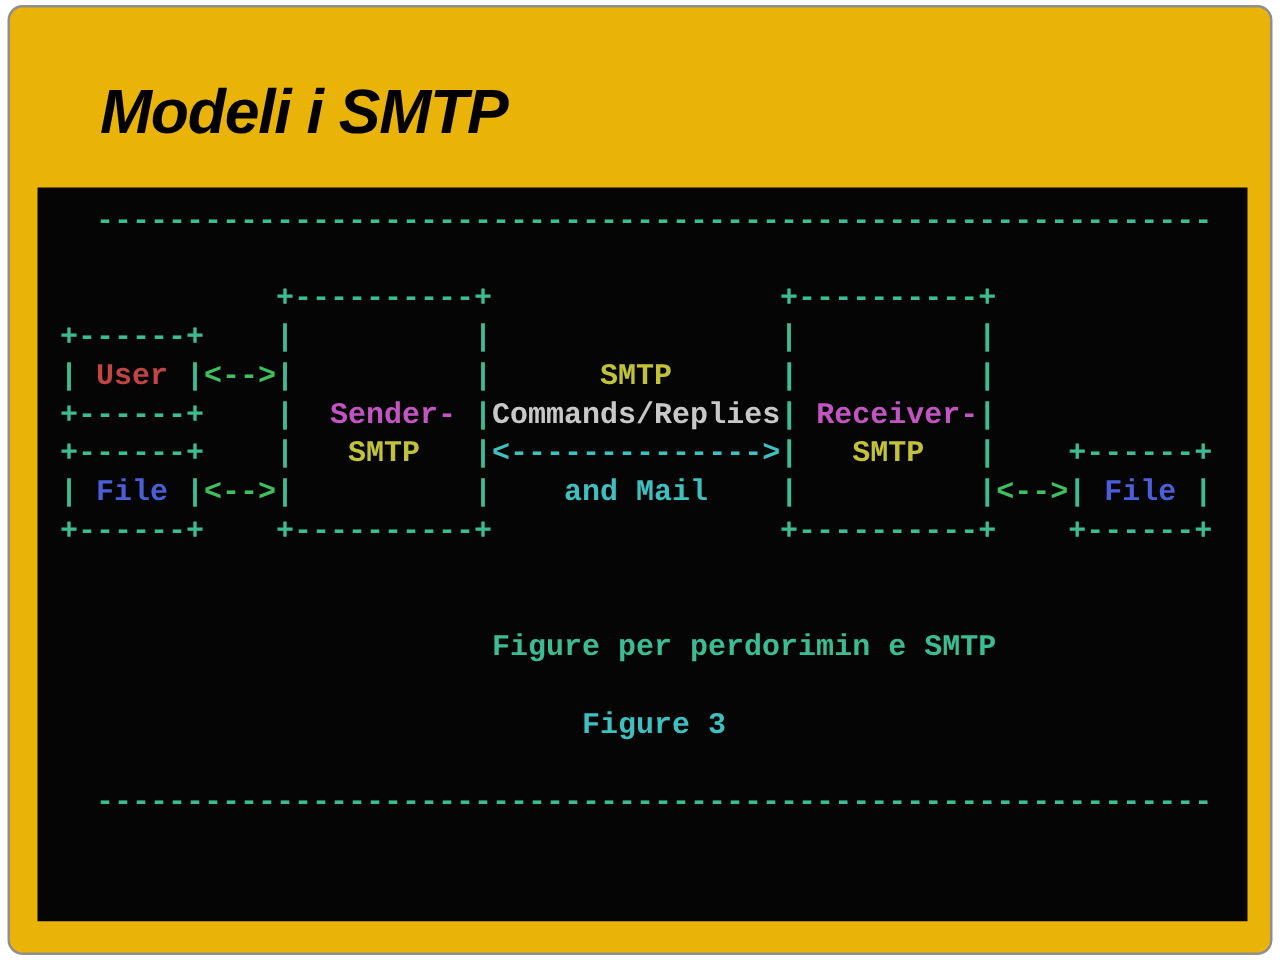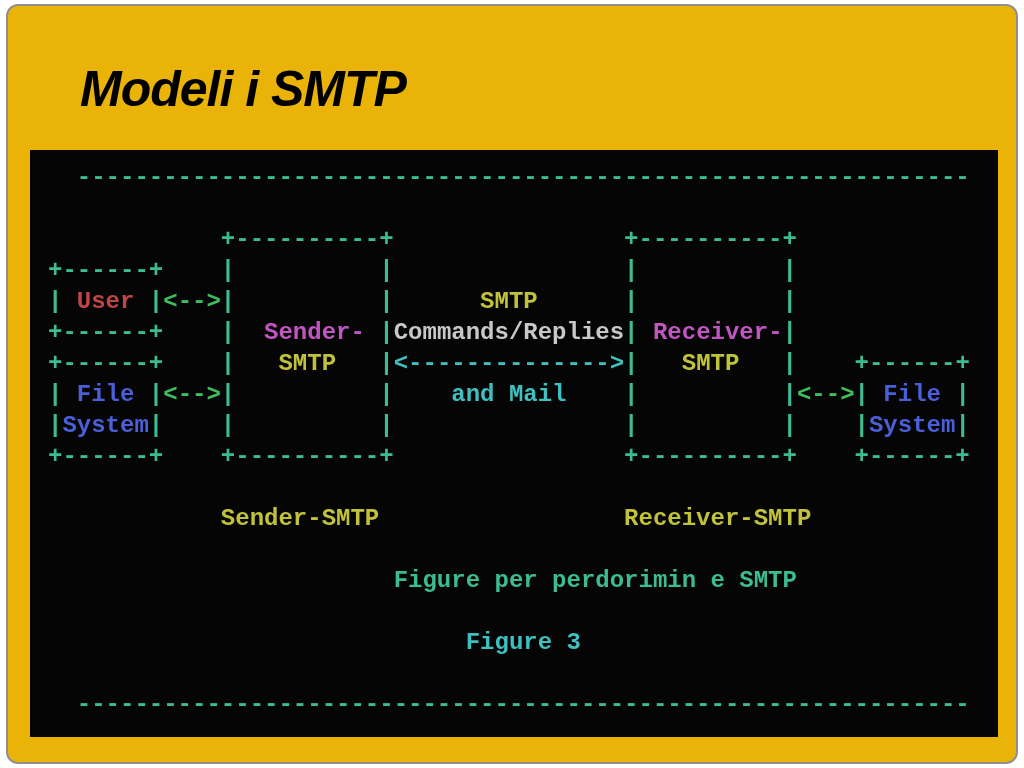--- a/index.html
+++ b/index.html
@@ -51,24 +51,22 @@
   <div class="terminal" style="background: rgb(5, 5, 5);">
     <div>
         <div class="ascii-line"><span style="color: rgb(60, 188, 147);">  --------------------------------------------------------------</span></div>
         <div class="ascii-line">&nbsp;</div>
         <div class="ascii-line"><span style="color: rgb(60, 188, 147);">            +----------+                +----------+</span></div>
         <div class="ascii-line"><span style="color: rgb(60, 188, 147);">+------+    |          |                |          |</span></div>
         <div class="ascii-line"><span style="color: rgb(60, 188, 147);">|</span><span style="color: rgb(192, 69, 69);"> User </span><span style="color: rgb(60, 188, 147);">|</span><span style="color: rgb(63, 191, 95);">&lt;--&gt;</span><span style="color: rgb(60, 188, 147);">|          |</span><span style="color: rgb(194, 194, 58);">      SMTP      </span><span style="color: rgb(60, 188, 147);">|          |</span></div>
         <div class="ascii-line"><span style="color: rgb(60, 188, 147);">+------+    |</span><span style="color: rgb(195, 85, 195);">  Sender- </span><span style="color: rgb(60, 188, 147);">|</span><span style="color: rgb(200, 200, 200);">Commands/Replies</span><span style="color: rgb(60, 188, 147);">|</span><span style="color: rgb(195, 85, 195);"> Receiver-</span><span style="color: rgb(60, 188, 147);">|</span></div>
         <div class="ascii-line"><span style="color: rgb(60, 188, 147);">+------+    |</span><span style="color: rgb(194, 194, 58);">   SMTP   </span><span style="color: rgb(60, 188, 147);">|</span><span style="color: rgb(63, 191, 191);">&lt;--------------&gt;</span><span style="color: rgb(60, 188, 147);">|</span><span style="color: rgb(194, 194, 58);">   SMTP   </span><span style="color: rgb(60, 188, 147);">|    +------+</span></div>
         <div class="ascii-line"><span style="color: rgb(60, 188, 147);">|</span><span style="color: rgb(74, 95, 216);"> File </span><span style="color: rgb(60, 188, 147);">|</span><span style="color: rgb(63, 191, 95);">&lt;--&gt;</span><span style="color: rgb(60, 188, 147);">|          |</span><span style="color: rgb(63, 191, 191);">    and Mail    </span><span style="color: rgb(60, 188, 147);">|          |</span><span style="color: rgb(63, 191, 95);">&lt;--&gt;</span><span style="color: rgb(60, 188, 147);">|</span><span style="color: rgb(74, 95, 216);"> File </span><span style="color: rgb(60, 188, 147);">|</span></div>
-        <div class="ascii-line"><span style="color: rgb(60, 188, 147);">|</span><span style="color: rgb(74, 95, 216);">System</span><span style="color: rgb(60, 188, 147);">|    |          |                |          |    |</span><span style="color: rgb(74, 95, 216);">System</span><span style="color: rgb(60, 188, 147);">|</span></div>
         <div class="ascii-line"><span style="color: rgb(60, 188, 147);">+------+    +----------+                +----------+    +------+</span></div>
         <div class="ascii-line">&nbsp;</div>
-        <div class="ascii-line"><span style="color: rgb(194, 194, 58);">            Sender-SMTP                 Receiver-SMTP</span></div>
         <div class="ascii-line">&nbsp;</div>
         <div class="ascii-line"><span style="color: rgb(60, 188, 147);">                        Figure per perdorimin e SMTP</span></div>
         <div class="ascii-line">&nbsp;</div>
         <div class="ascii-line"><span style="color: rgb(63, 191, 191);">                             Figure 3</span></div>
         <div class="ascii-line">&nbsp;</div>
         <div class="ascii-line"><span style="color: rgb(60, 188, 147);">  --------------------------------------------------------------</span></div>
       </div>
   </div>
 </div>
 

